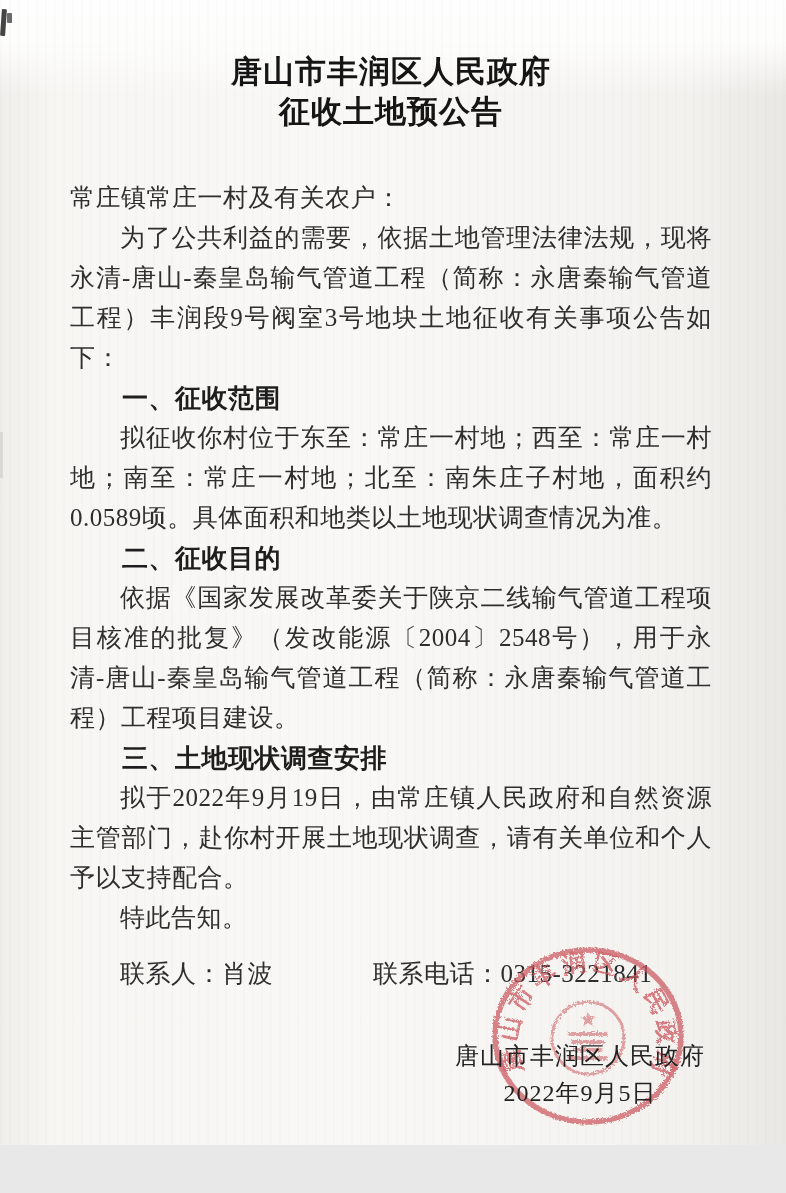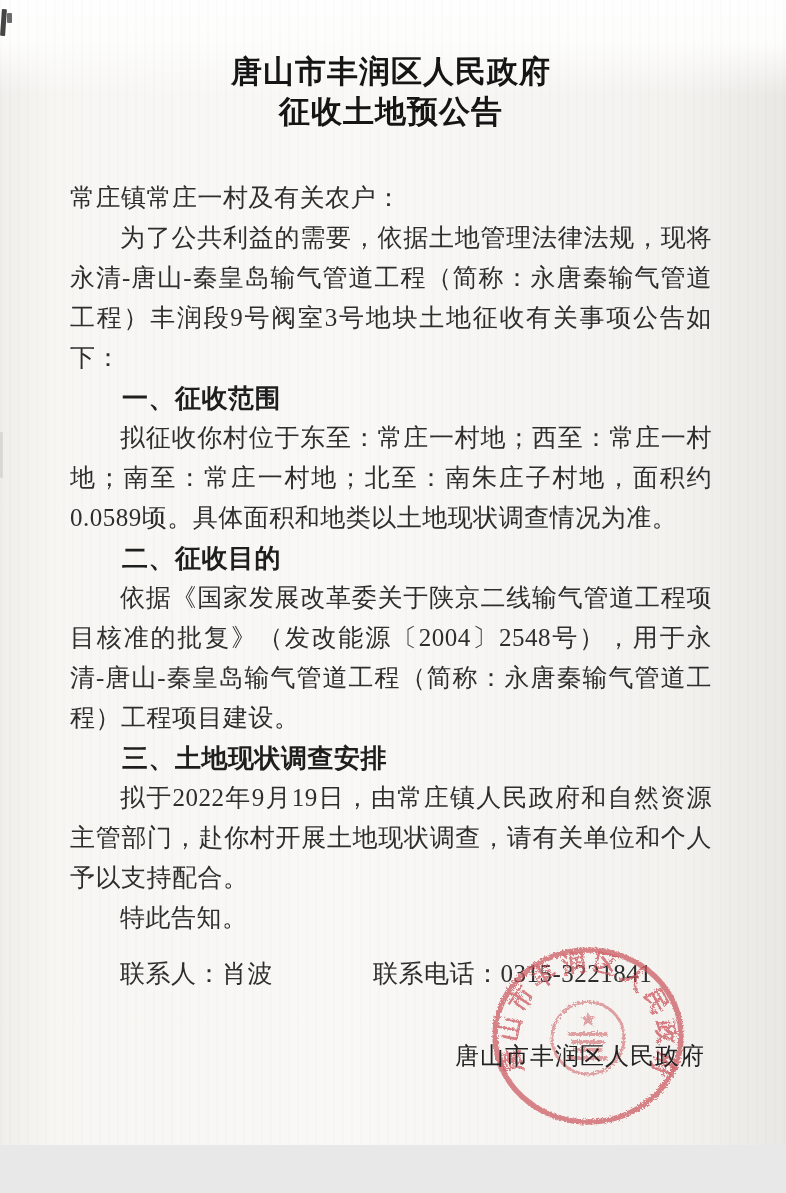--- a/index.html
+++ b/index.html
@@ -137,15 +137,16 @@
         <path d="M86 98 h36" stroke-width="4" stroke-linecap="round" fill="none"></path>
         <path d="M89 106 h30" stroke-width="4" stroke-linecap="round" fill="none"></path>
         <path d="M91 114 h26" stroke-width="4" stroke-linecap="round" fill="none"></path>
         <path d="M86 122 h36" stroke-width="4" stroke-linecap="round" fill="none"></path>
       </g>
     </g>
   </svg>
 
   <div class="signature">
     <div>唐山市丰润区人民政府</div>
+    <div>2022年9月5日</div>
   </div>
 
 </div>
 
 </body></html>

